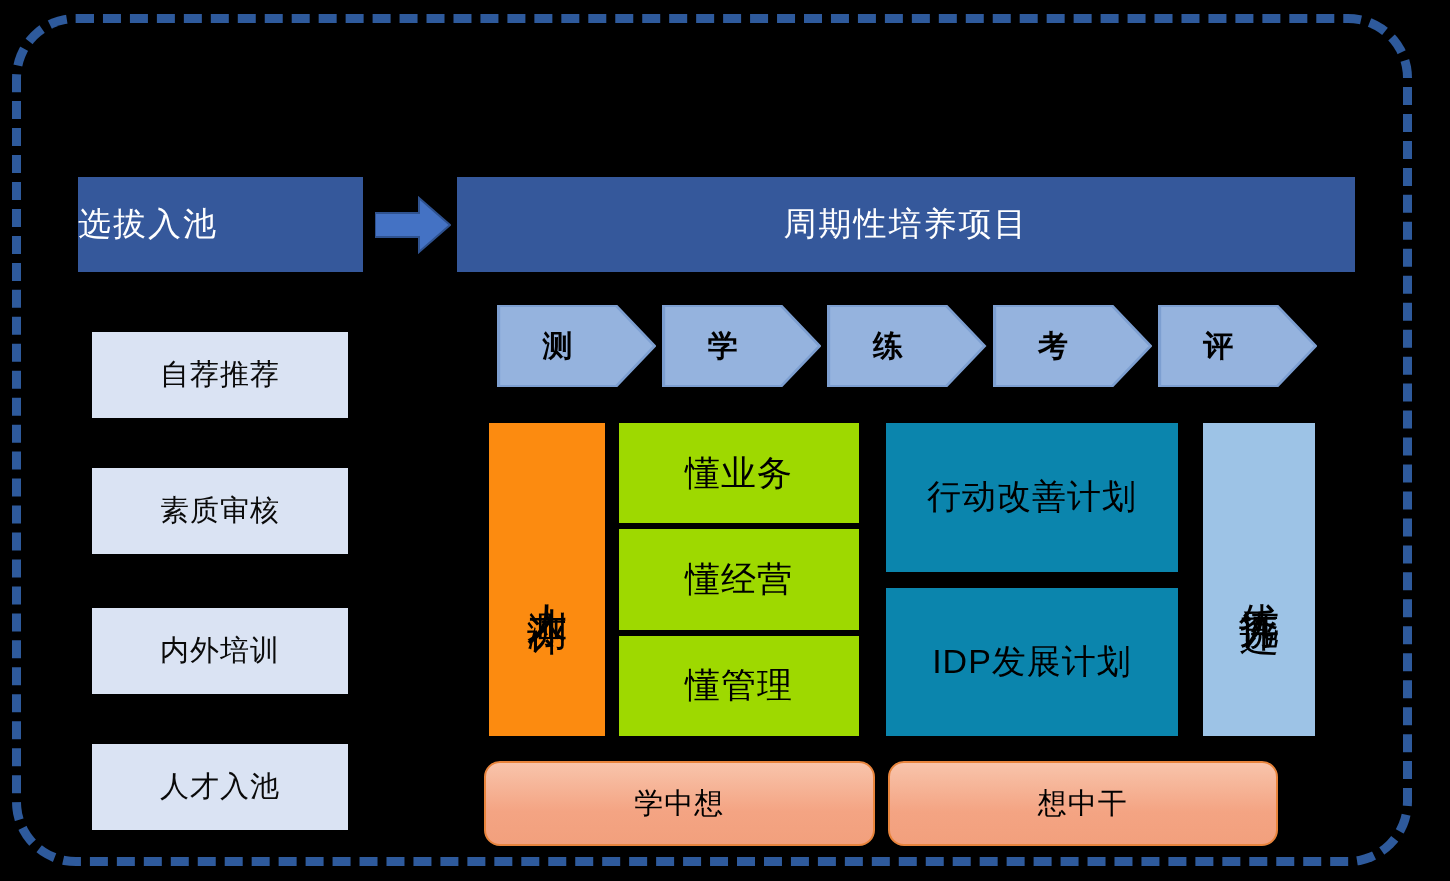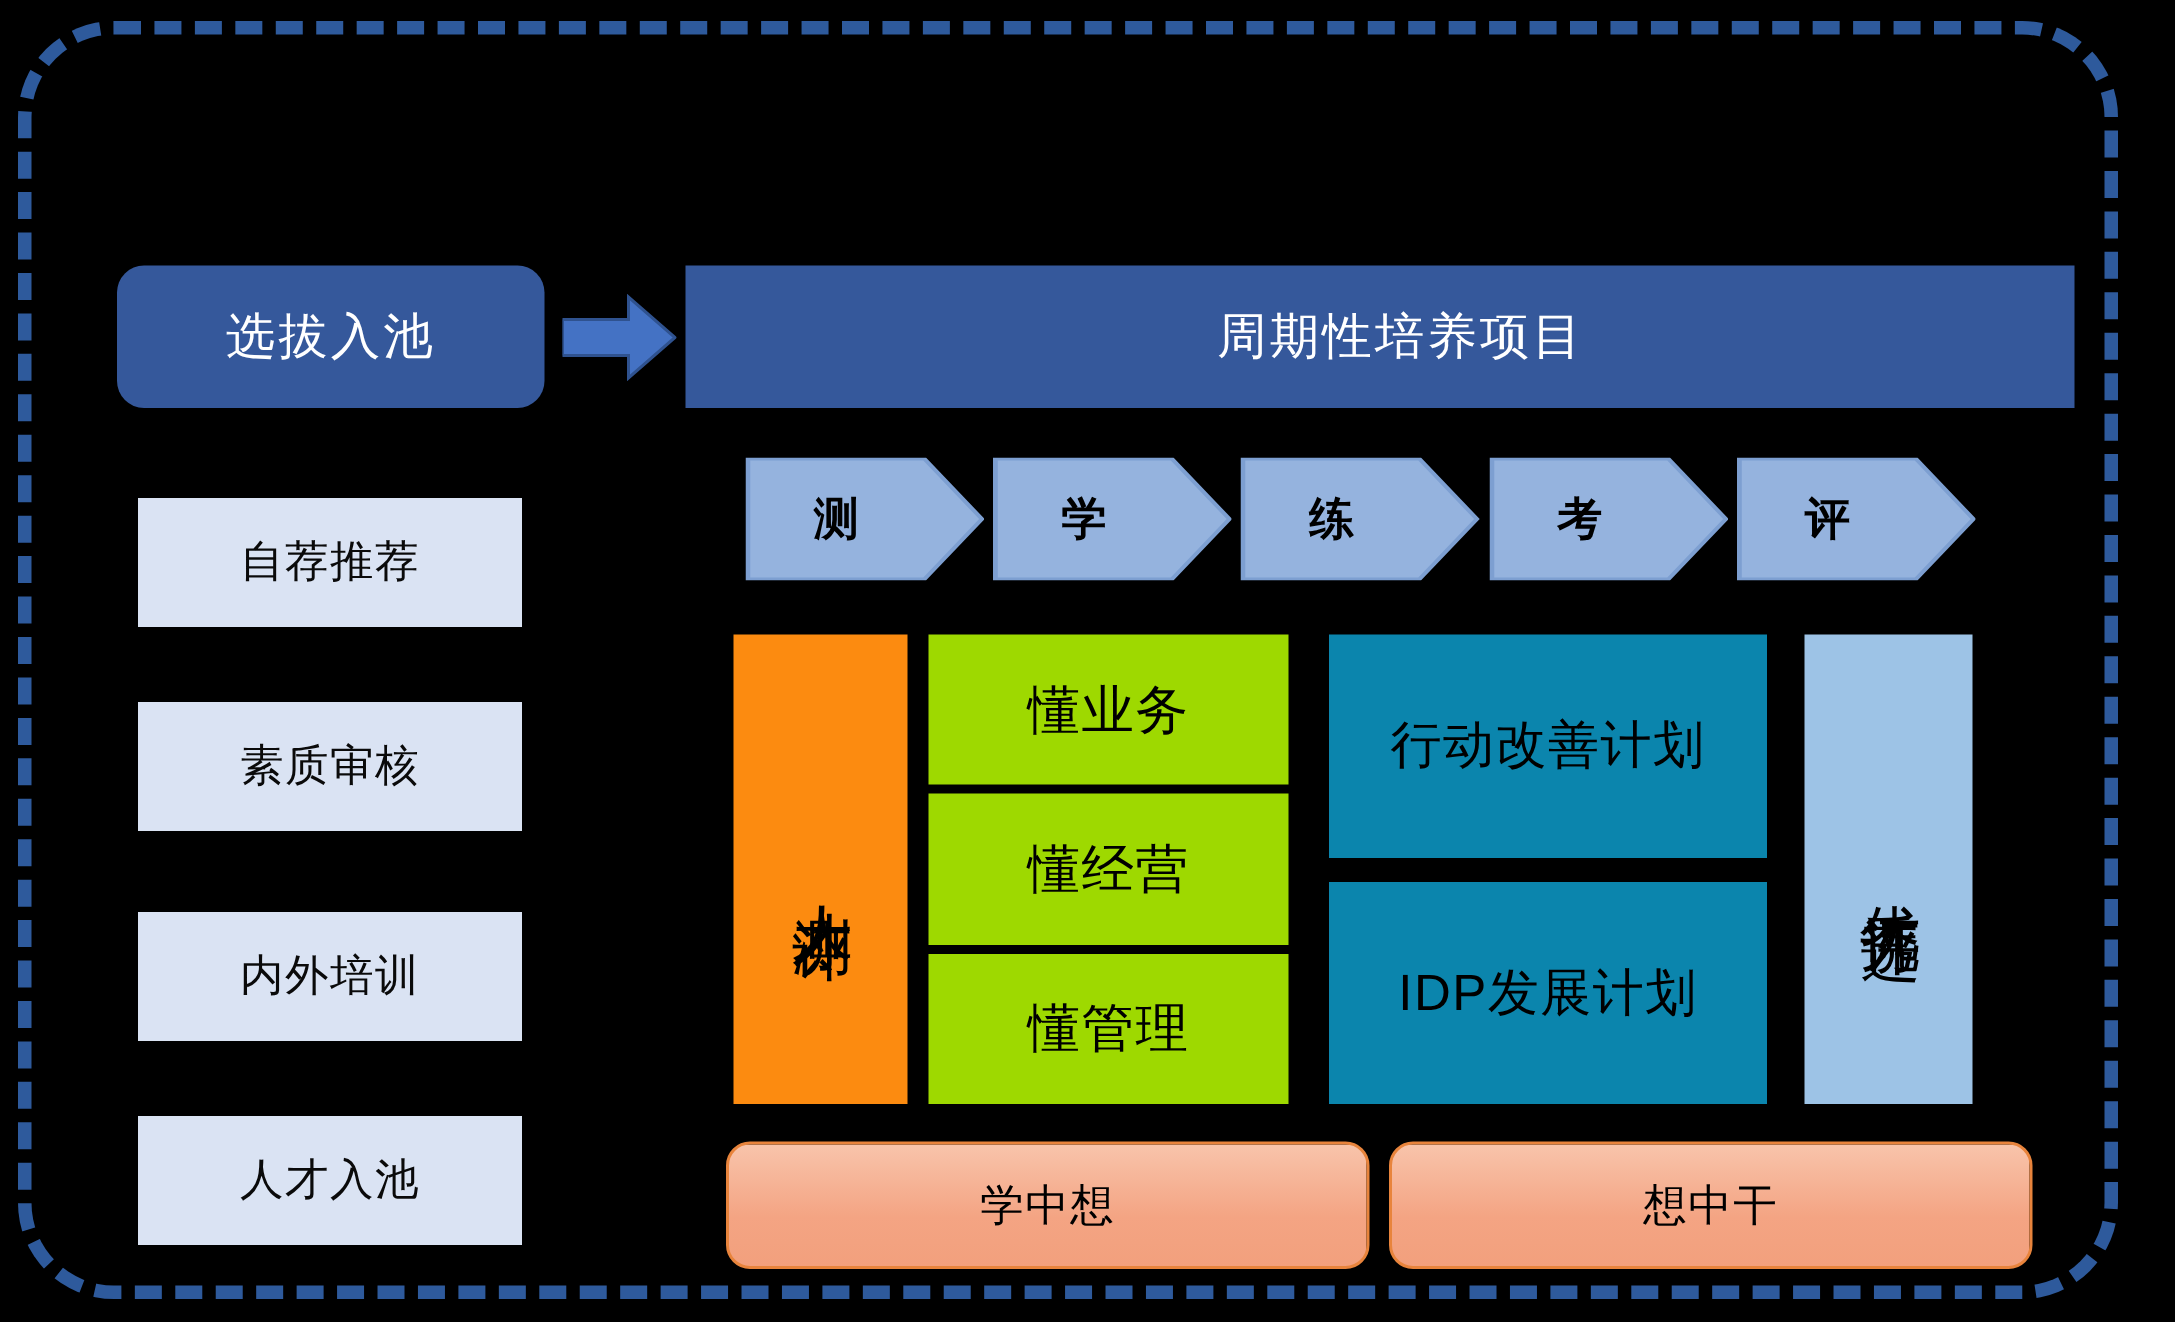--- a/index.html
+++ b/index.html
@@ -56,22 +56,21 @@
   
   #left-header {
     position: absolute;
     left: 78px;
     top: 177px;
     width: 285px;
     height: 95px;
     background: #35589B;
     display: flex;
     align-items: center;
-    justify-content: center;
-    border-radius: 18px;
+    justify-content: flex-start;
   }
   #left-header .hdr-text {
     color: #FFFFFF;
     font-size: 33px;
     letter-spacing: 2px;
   }
 
   .left-step {
     position: absolute;
     left: 92px;
@@ -105,21 +104,20 @@
   #right-header {
     position: absolute;
     left: 457px;
     top: 177px;
     width: 898px;
     height: 95px;
     background: #35589B;
     display: flex;
     align-items: center;
     justify-content: center;
-    padding-left: 28px;
   }
   #right-header .hdr-text {
     color: #FFFFFF;
     font-size: 33px;
     letter-spacing: 2px;
   }
 
   
   #chevron-row {
     position: absolute;
@@ -234,21 +232,21 @@
     color: #000000;
     letter-spacing: 4px;
     line-height: 1.08;
   }
 
   
   #pill-row {
     position: absolute;
     left: 484px;
     top: 761px;
-    width: 871px;
+    width: 794px;
     height: 85px;
     display: flex;
     gap: 13px;
   }
   .pill {
     flex: 1 1 0;
     border-radius: 16px;
     border: 2px solid #E8843C;
     background: linear-gradient(to bottom, #F8C4AB 0%, #F4A483 60%, #F2A07D 100%);
     display: flex;

